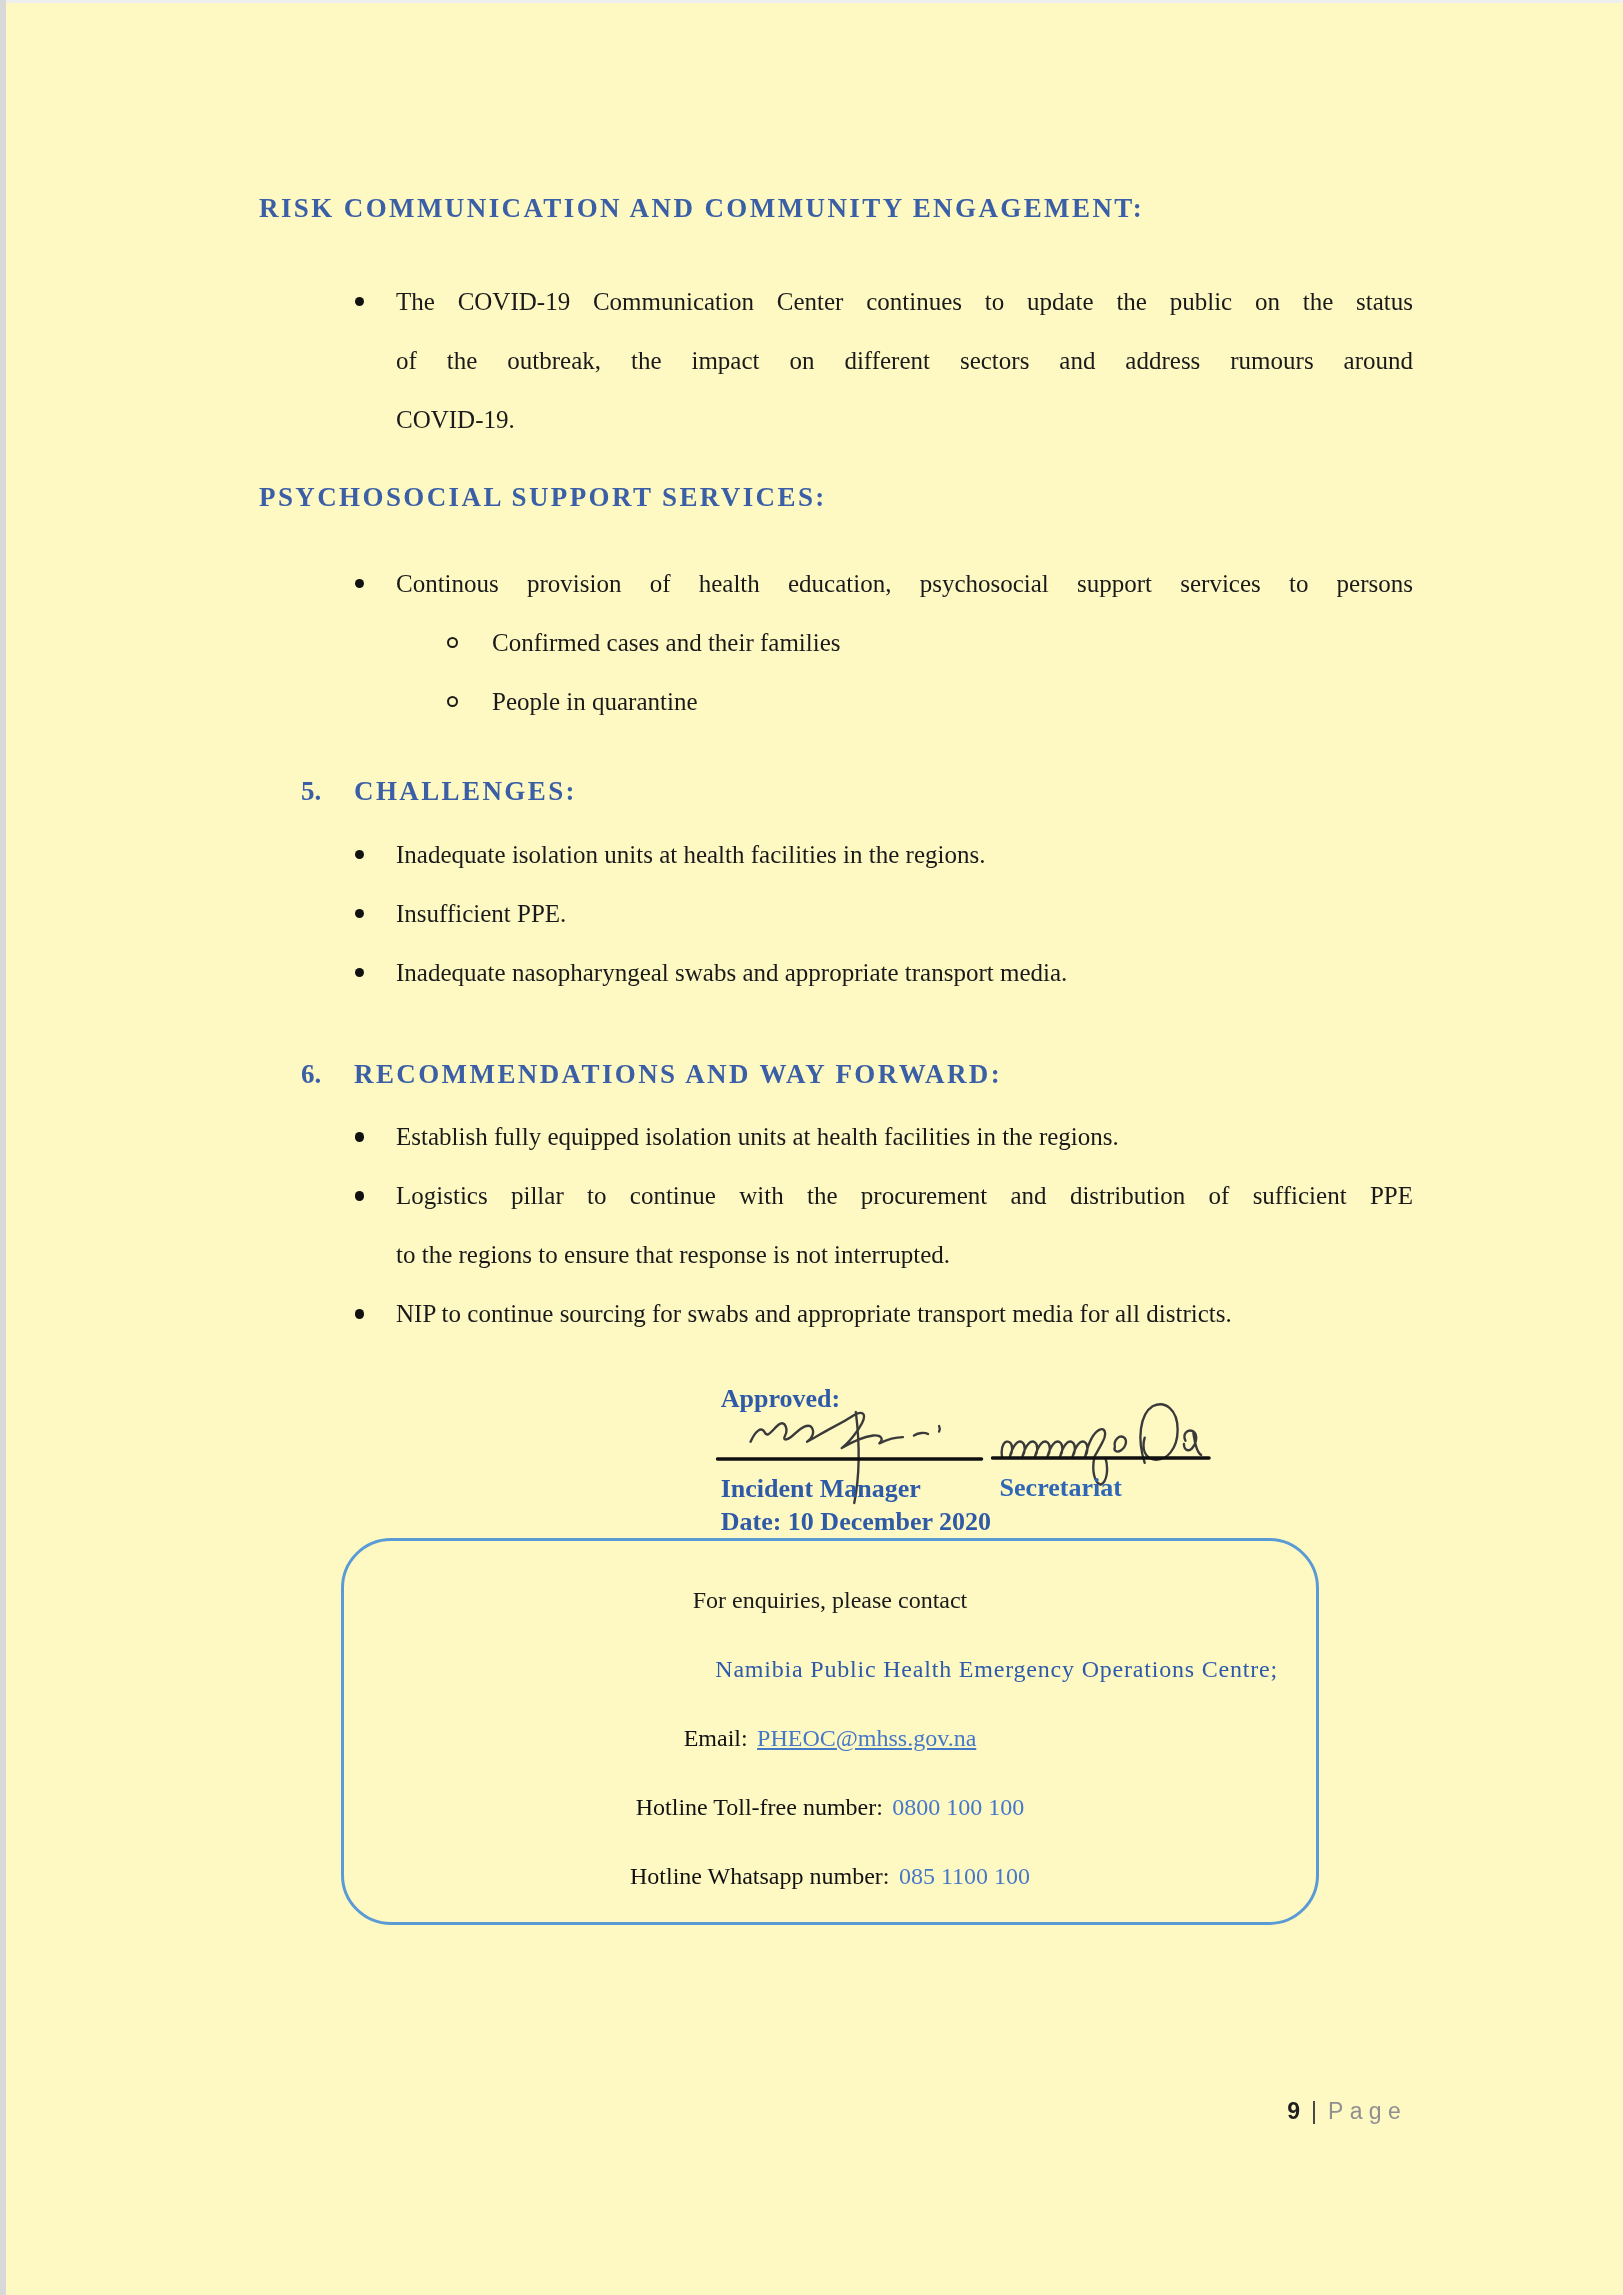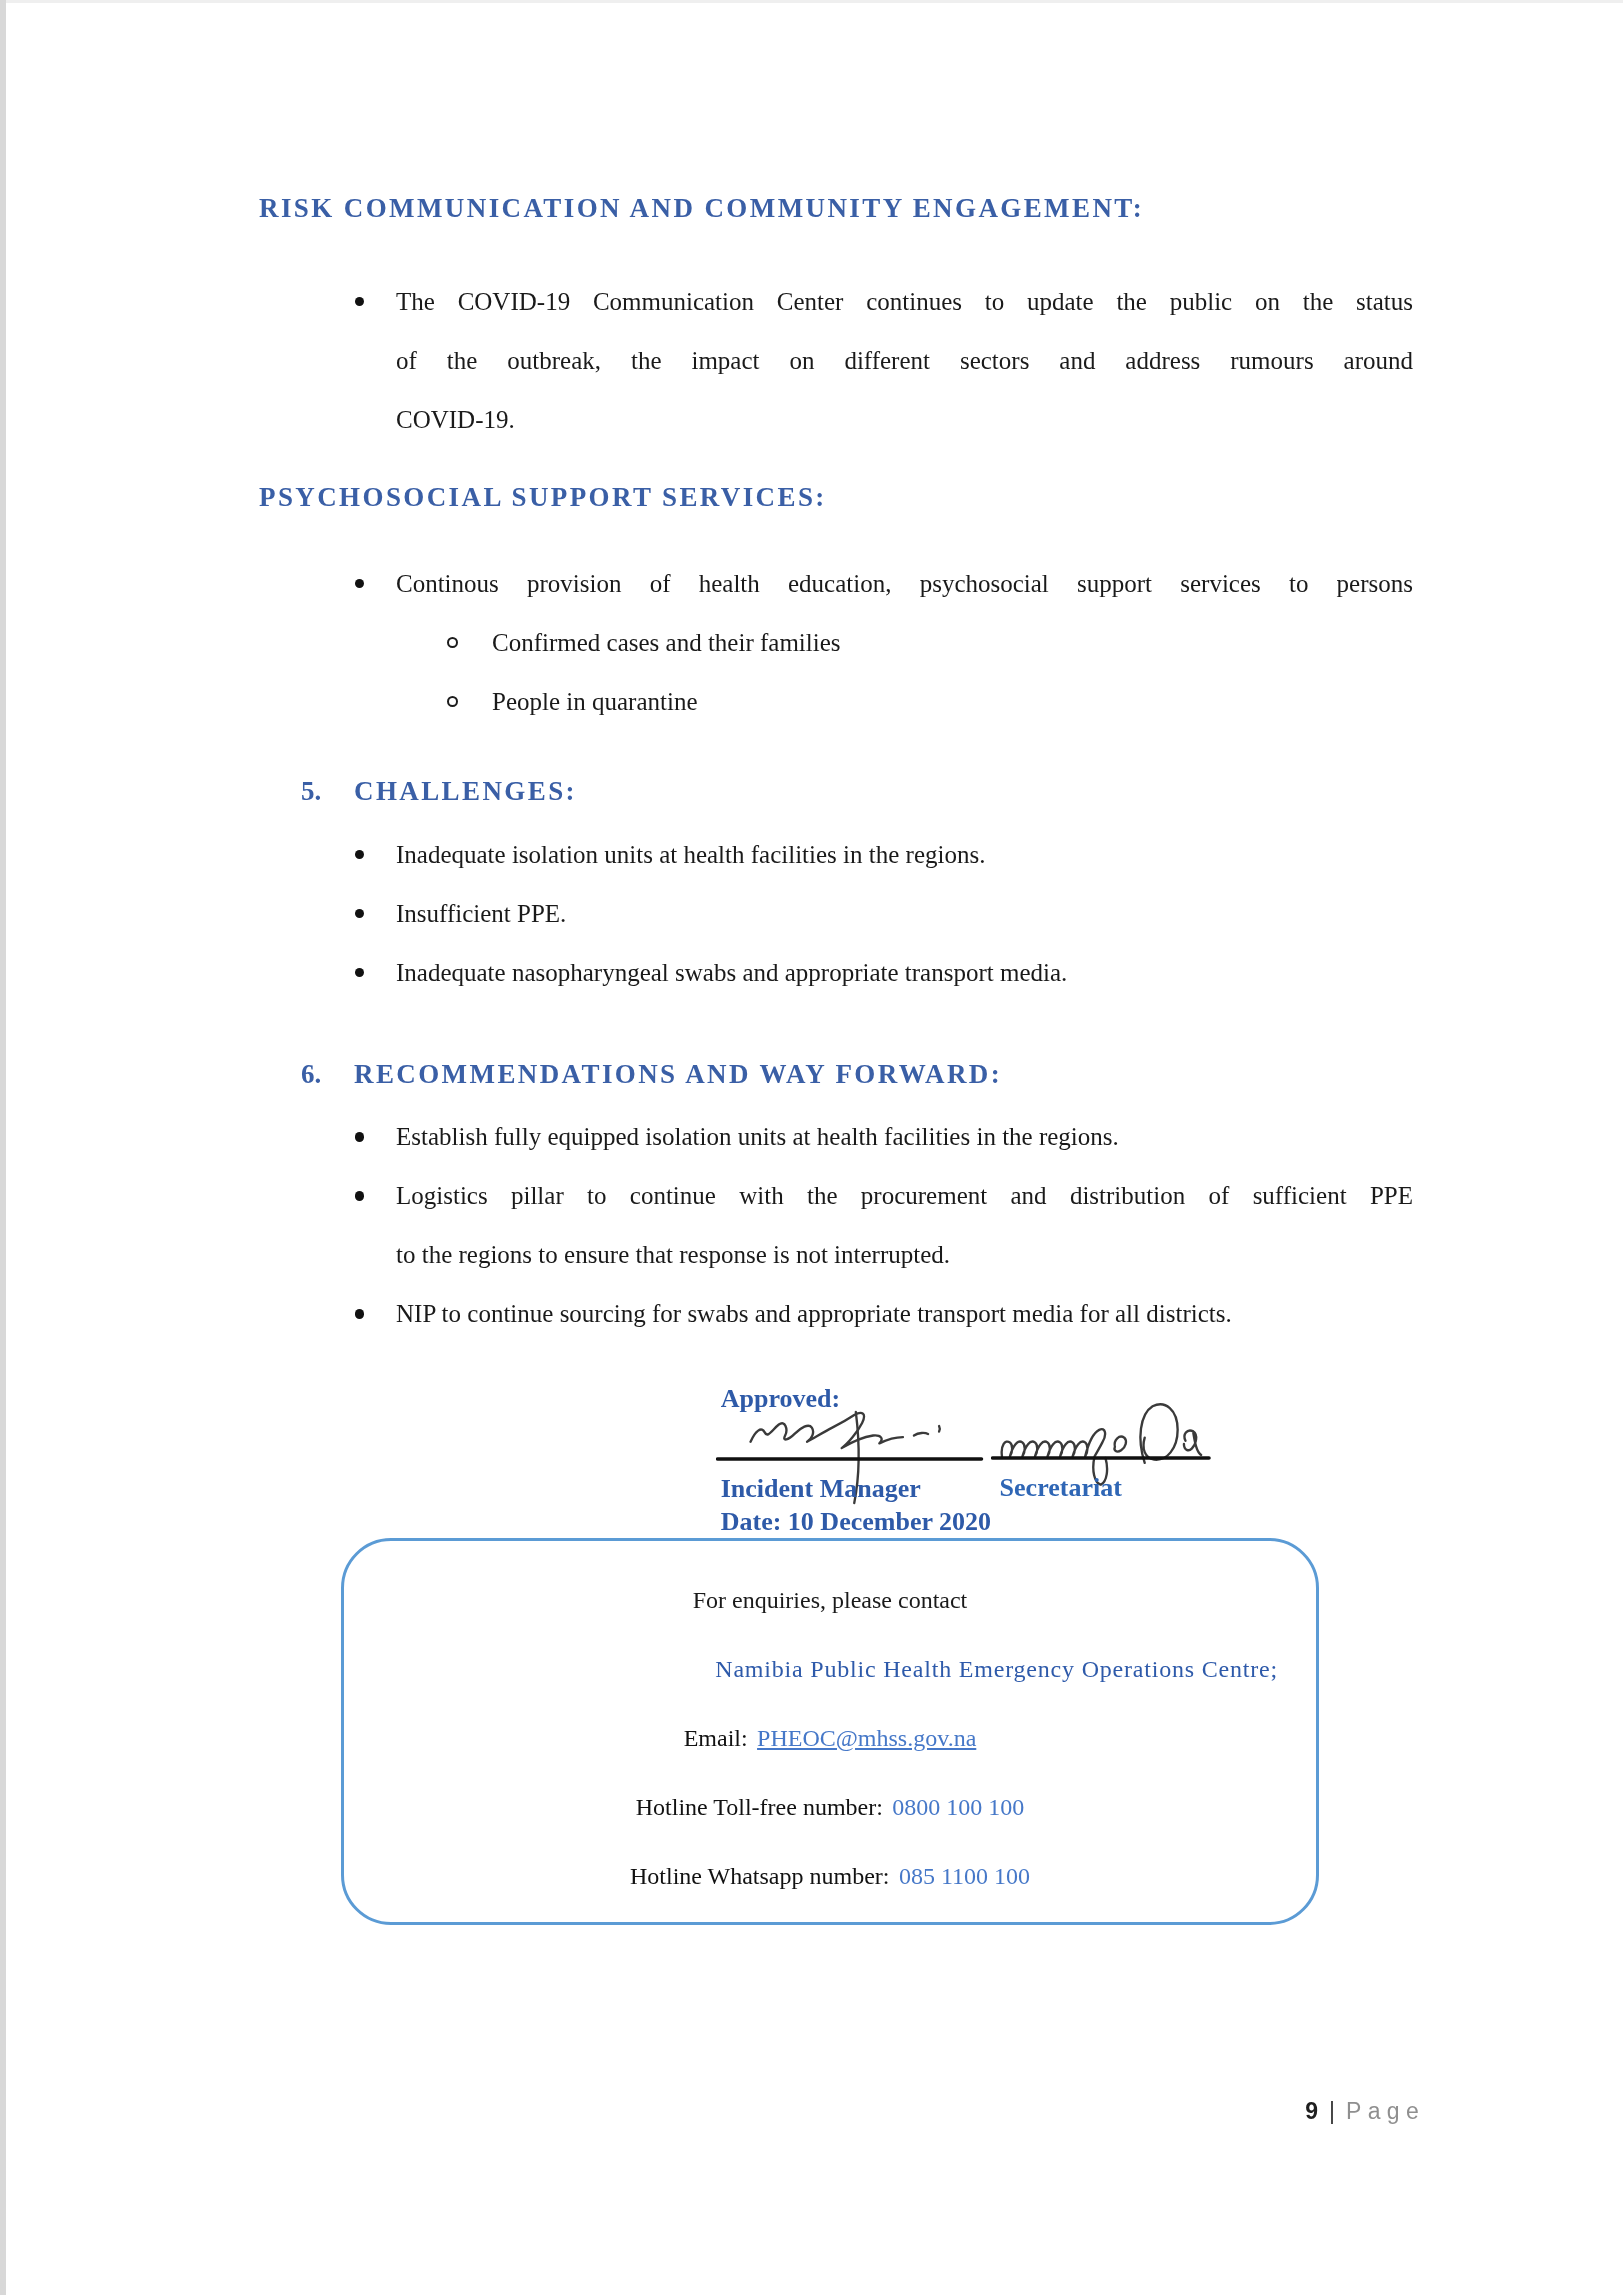--- a/index.html
+++ b/index.html
@@ -1,20 +1,20 @@
 <!DOCTYPE html>
 <html style="font-size:12.6px"><head>
 <meta charset="utf-8">
 <style>
   html, body { margin: 0; padding: 0; background: #e9e9e9; }
   .page {
     position: relative;
     width: 1623px;
     height: 2295px;
-    background: #ffffff;
+    background: #fef9c3;
     font-family: "Liberation Serif", serif;
     color: #1a1a1a;
     overflow: hidden;
   }
   .scan-edge-left {
     position: absolute; left: 0; top: 0;
     width: 5.5px; height: 100%;
     background: #d8d8d8;
   }
   .scan-edge-top {
@@ -96,21 +96,21 @@
     font-size: 24px;
   }
   .box-line { line-height: 69px; }
   .box-org { font-weight: normal; color: #2e5aaa; letter-spacing: 0.8px; text-align: right; }
   .box-label { color: #121212; margin-right: 9.4px; }
   .box-value { color: #4678c8; }
   .email-link { color: #4678c8; text-decoration: underline; cursor: pointer; }
   
   .footer {
     position: absolute;
-    top: 2098px; right: 198px;
+    top: 2098px; right: 216px;
     font-family: "Liberation Sans", sans-serif;
     font-size: 23px;
     white-space: nowrap;
   }
   .footer .page-num { font-weight: bold; color: #1f1f1f; }
   .footer .sep { color: #3a3a3a; margin: 0 11px; font-weight: normal; }
   .footer .page-word { color: #8f8f8f; letter-spacing: 6.3px; }
   svg path { fill: none; stroke-linecap: round; stroke-linejoin: round; }
   .sig-stroke { stroke: #3a3a3a; stroke-width: 3px; }
   .sig-underline { stroke: #101010; stroke-width: 4.5px; }

